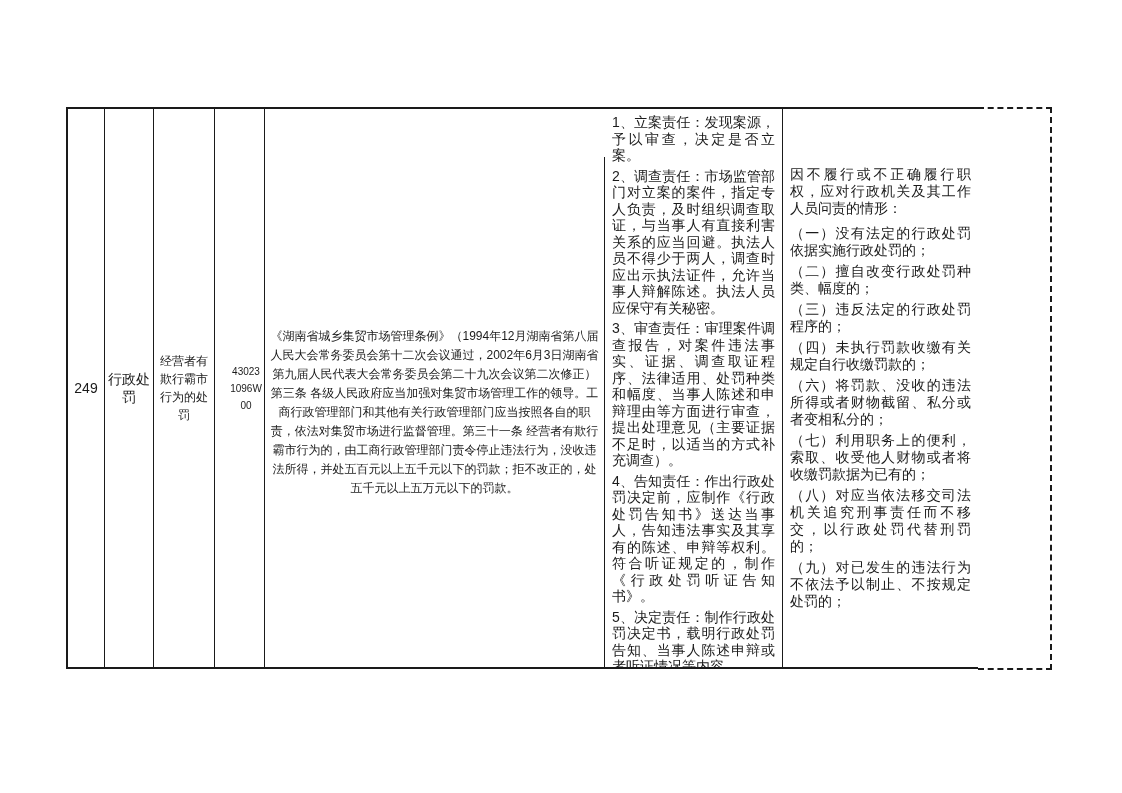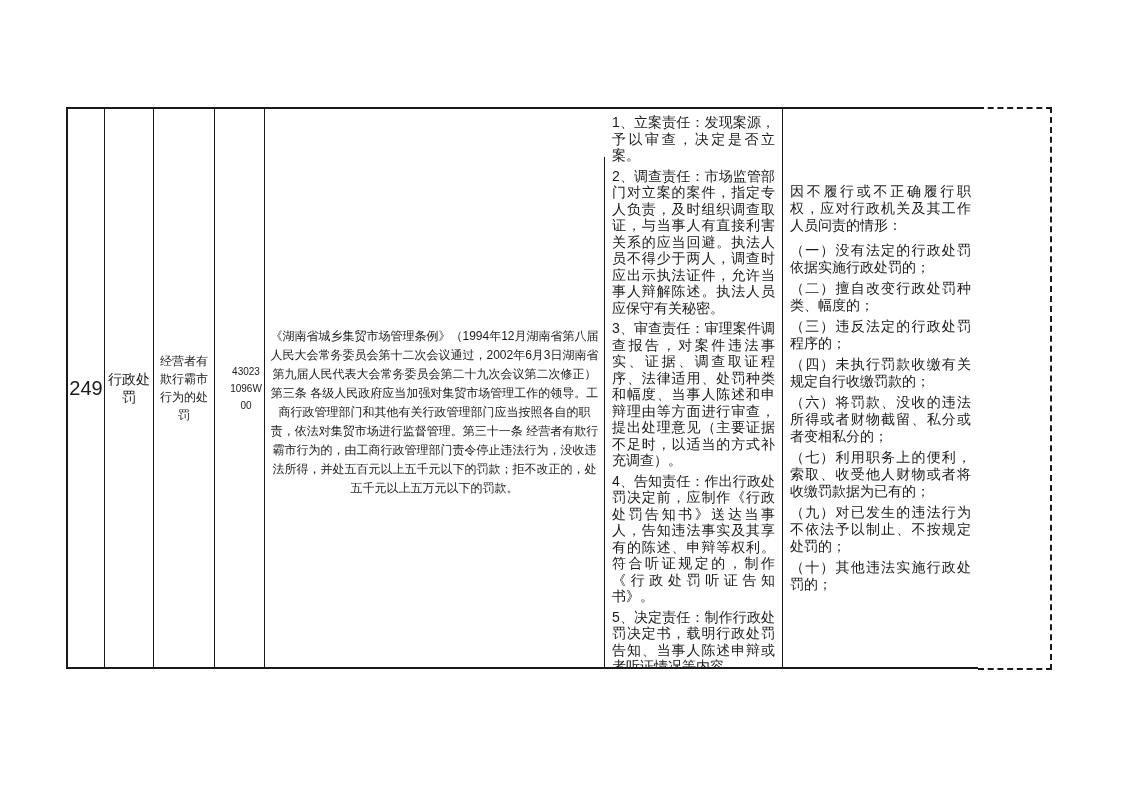--- a/index.html
+++ b/index.html
@@ -32,21 +32,21 @@
     border-right: 1px solid #1a1a1a;
     overflow: hidden;
   }
   .cell:last-child { border-right: none; }
   .center-cell {
     display: flex;
     align-items: center;
     justify-content: center;
     text-align: center;
   }
-  .c-seq      { width: 37px;  font-size: 20px; text-align: right; }
+  .c-seq      { width: 37px;  font-size: 14px; text-align: right; }
   .c-category { width: 49px;  font-size: 14px; line-height: 18px; padding: 0 2px; }
   .c-matter   { width: 61px;  font-size: 12px; line-height: 18px; padding: 0 2px; }
   .c-code     { width: 37px;  font-size: 10px; line-height: 17px; padding: 0 2px; margin-left: 13px; }
   .c-code .code-text { word-break: break-all; }
   .c-legal    { width: 340px; font-size: 12px; line-height: 19px; padding: 0 4px; margin-top: 48px; }
   .c-duties   { width: 178px; font-size: 14px; line-height: 16.5px; padding: 1px 3px;
                 text-align: justify; }
   .c-account  { flex: 1; font-size: 14px; line-height: 17px; padding: 0 3px;
                 display: flex; flex-direction: column; justify-content: center;
                 text-align: justify; }
@@ -103,22 +103,22 @@
 
     <div class="cell c-account">
       <div class="account-intro">因不履行或不正确履行职权，应对行政机关及其工作人员问责的情形：</div>
       <div>
           <div class="account-item">（一）没有法定的行政处罚依据实施行政处罚的；</div>
           <div class="account-item">（二）擅自改变行政处罚种类、幅度的；</div>
           <div class="account-item">（三）违反法定的行政处罚程序的；</div>
           <div class="account-item">（四）未执行罚款收缴有关规定自行收缴罚款的；</div>
           <div class="account-item">（六）将罚款、没收的违法所得或者财物截留、私分或者变相私分的；</div>
           <div class="account-item">（七）利用职务上的便利，索取、收受他人财物或者将收缴罚款据为已有的；</div>
+          <div class="account-item">（八）对应当依法移交司法机关追究刑事责任而不移交，以行政处罚代替刑罚的；</div>
           <div class="account-item">（九）对已发生的违法行为不依法予以制止、不按规定处罚的；</div>
-          <div class="account-item">（十）其他违法实施行政处罚的；</div>
         </div>
     </div>
 
   </div>
 
   <div class="dashed-col"></div>
 
 </div>
 
 </body></html>

